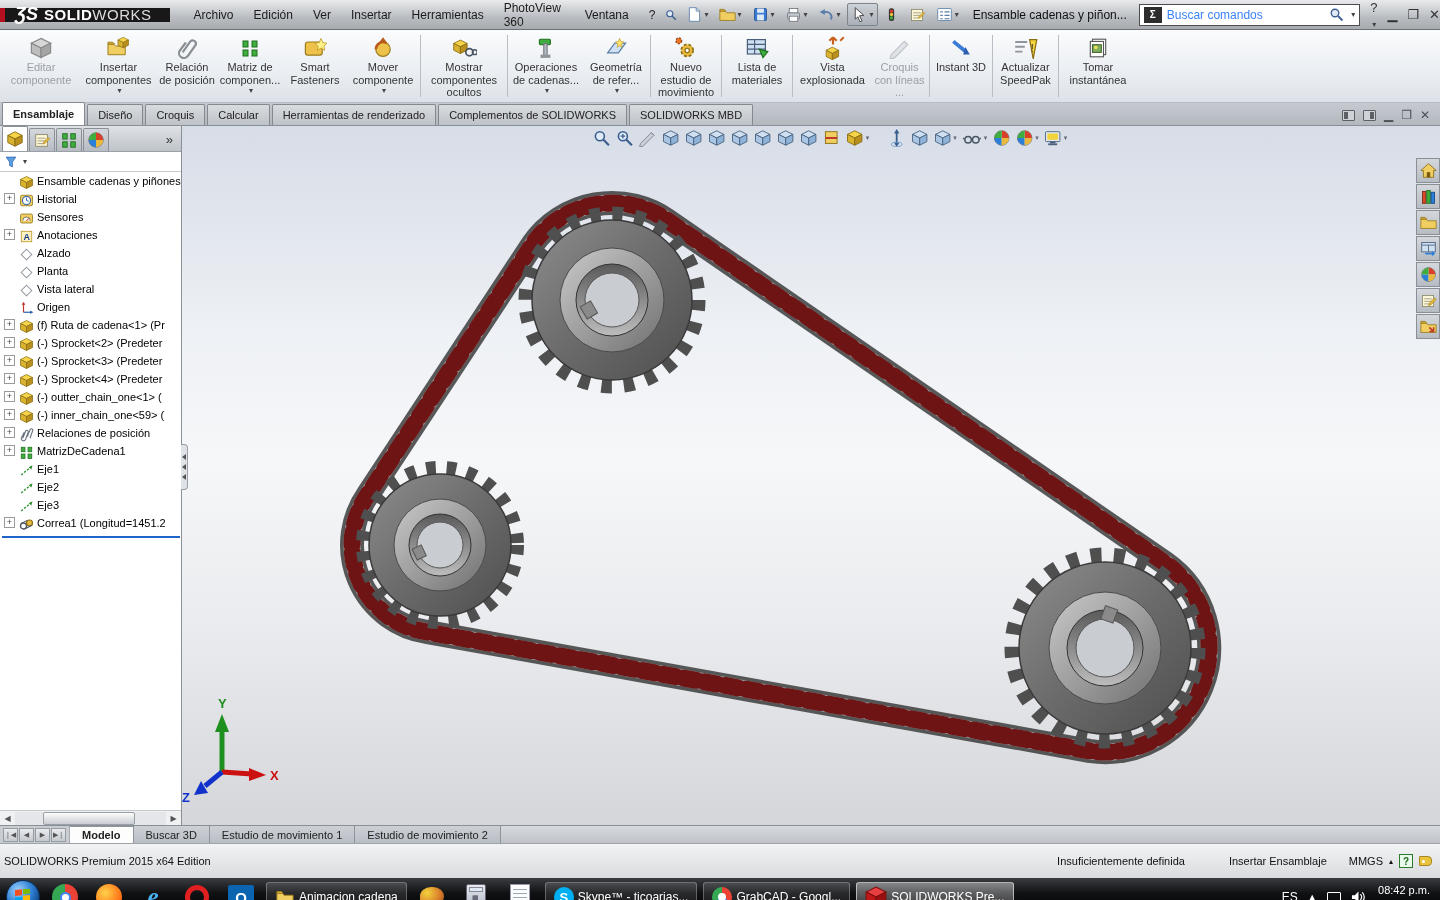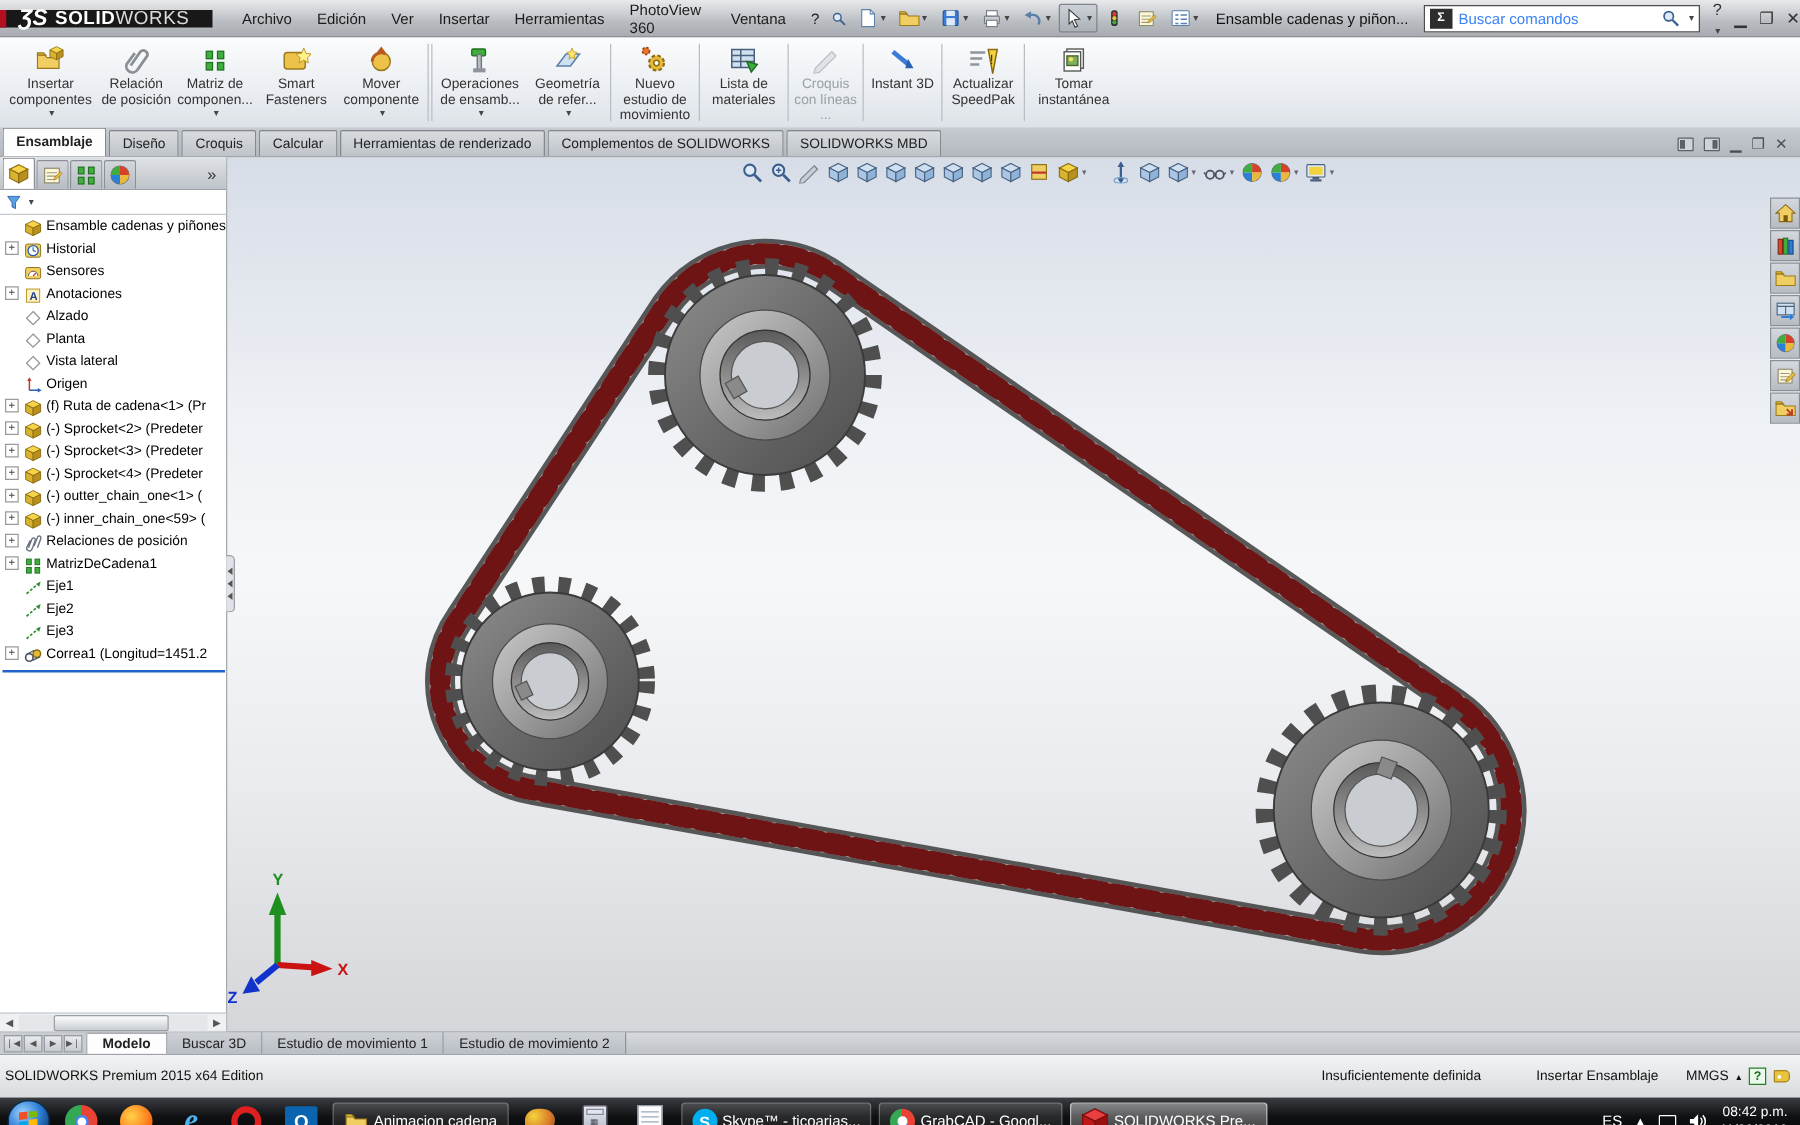--- a/index.html
+++ b/index.html
@@ -450,20 +450,28 @@
   </div>
   <div class="winctl">
     <span>?<span class="caret">▾</span></span>
     <span>▁</span>
     <span>❐</span>
     <span>✕</span>
   </div>
 </div>
 
 <div class="ribbon">
+  <div class="rbtn disabled" style="width:78px">
+    <span class="ric">
+        <svg width="24" height="24">
+          <use href="#s-cube-gray"></use>
+        </svg>
+      </span>
+    <span class="rlabel">Editar componente</span>
+  </div>
   <div class="rbtn" style="width:77px">
     <span class="ric">
         <svg width="26" height="24">
           <use href="#s-insertcomp"></use>
         </svg>
       </span>
     <span class="rlabel">Insertar componentes</span>
       <span class="caret">▾</span>
   </div>
   <div class="rbtn" style="width:60px">
@@ -494,28 +502,36 @@
   <div class="rbtn" style="width:72px">
     <span class="ric">
         <svg width="24" height="24">
           <use href="#s-move"></use>
         </svg>
       </span>
     <span class="rlabel">Mover componente</span>
       <span class="caret">▾</span>
   </div>
   <div class="rsep"></div>
+  <div class="rbtn" style="width:84px">
+    <span class="ric">
+        <svg width="26" height="24">
+          <use href="#s-eyecube"></use>
+        </svg>
+      </span>
+    <span class="rlabel">Mostrar componentes ocultos</span>
+  </div>
   <div class="rsep"></div>
   <div class="rbtn" style="width:74px">
     <span class="ric">
         <svg width="22" height="24">
           <use href="#s-wrench"></use>
         </svg>
       </span>
-    <span class="rlabel">Operaciones de ensamb...</span>
+    <span class="rlabel">Operaciones de cadenas...</span>
       <span class="caret">▾</span>
   </div>
   <div class="rbtn" style="width:66px">
     <span class="ric">
         <svg width="24" height="24">
           <use href="#s-plane"></use>
         </svg>
       </span>
     <span class="rlabel">Geometría de refer...</span>
       <span class="caret">▾</span>
@@ -532,20 +548,28 @@
   <div class="rsep"></div>
   <div class="rbtn" style="width:68px">
     <span class="ric">
         <svg width="24" height="24">
           <use href="#s-table"></use>
         </svg>
       </span>
     <span class="rlabel">Lista de materiales</span>
   </div>
   <div class="rsep"></div>
+  <div class="rbtn" style="width:77px">
+    <span class="ric">
+        <svg width="24" height="24">
+          <use href="#s-explode"></use>
+        </svg>
+      </span>
+    <span class="rlabel">Vista explosionada</span>
+  </div>
   <div class="rbtn disabled" style="width:57px">
     <span class="ric">
         <svg width="22" height="22" opacity=".45">
           <use href="#s-sketch"></use>
         </svg>
       </span>
     <span class="rlabel">Croquis con líneas ...</span>
   </div>
   <div class="rsep"></div>
   <div class="rbtn" style="width:60px">

